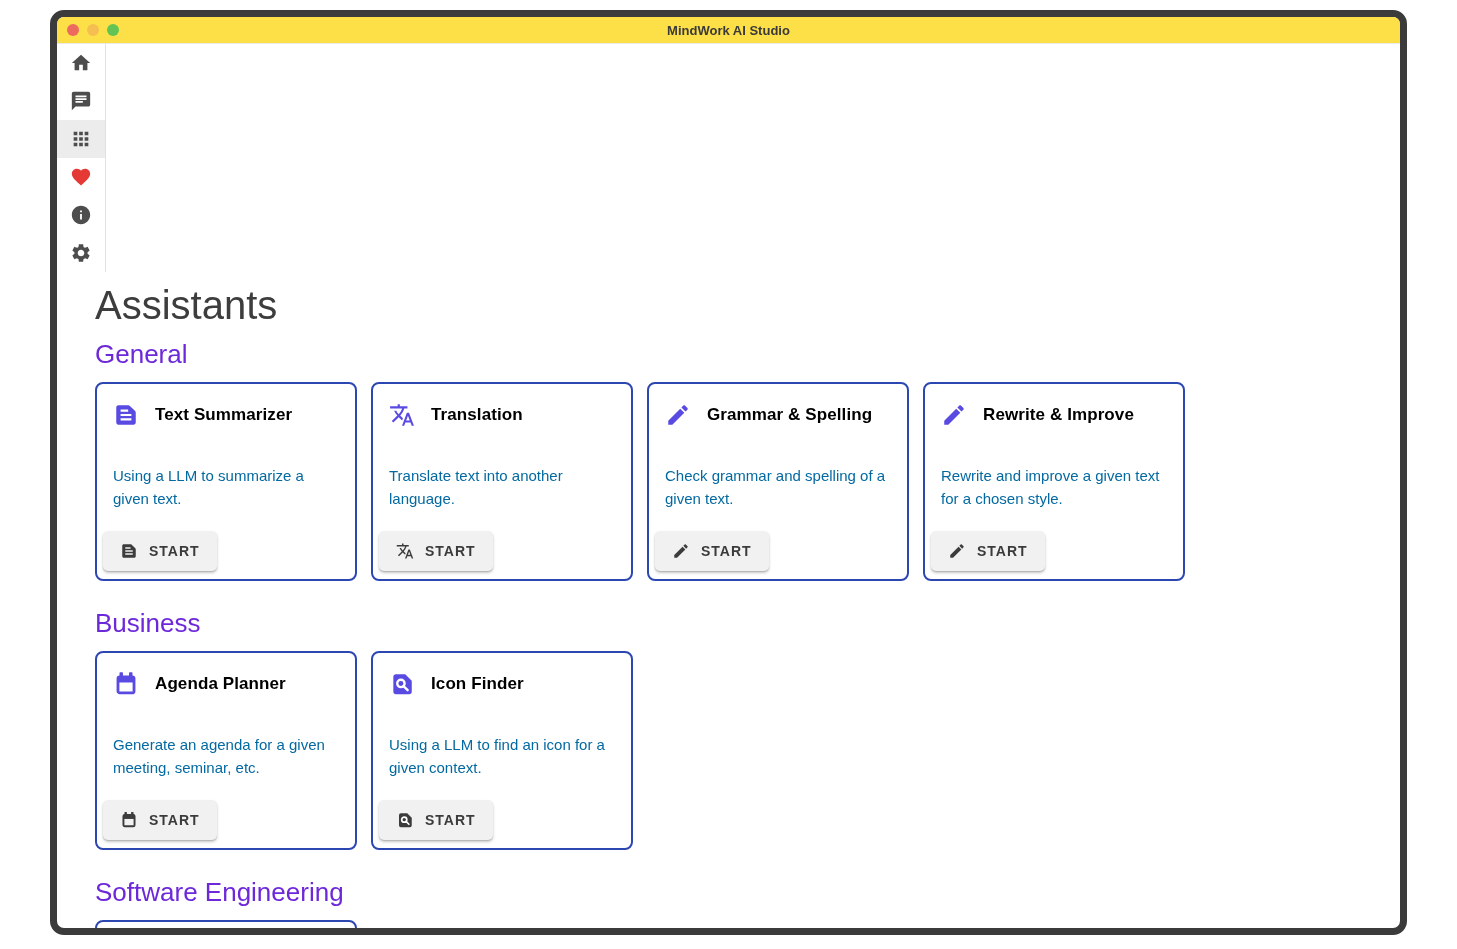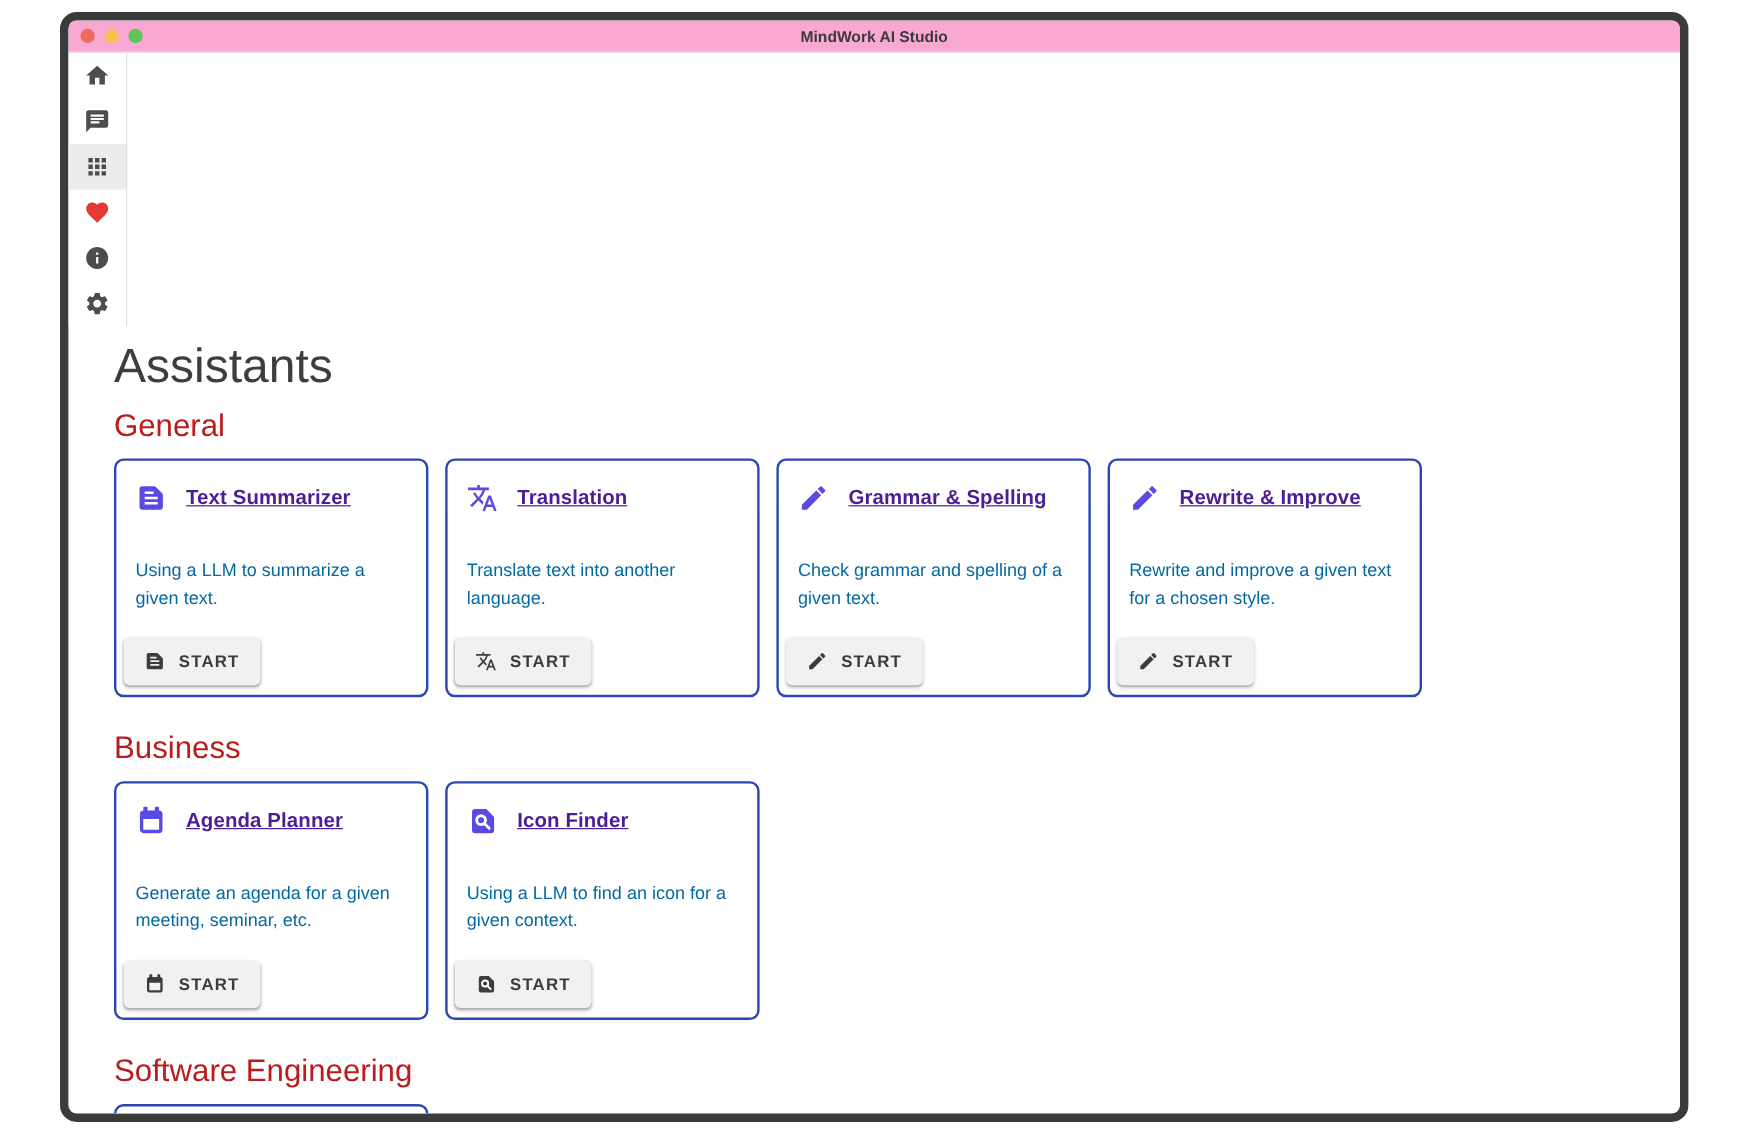--- a/index.html
+++ b/index.html
@@ -7,48 +7,48 @@
     width:1457px;height:949px;position:relative;background:#ffffff;
     font-family:"Liberation Sans",sans-serif;
     -webkit-font-smoothing:antialiased;
   }
   .window{
     position:absolute;left:50px;top:10px;width:1357px;height:925px;
     box-sizing:border-box;background:#fff;
     border:7px solid #3b3b3b;border-radius:14px;overflow:hidden;
   }
   
-  .titlebar{position:relative;height:26px;background:#f9a8d4;
+  .titlebar{position:relative;height:26px;background:#fde047;
     border-bottom:1px solid #e9e9e9;display:flex;align-items:center;}
   .lights{position:absolute;left:10px;top:0;bottom:0;display:flex;align-items:center;gap:8px;}
   .light{width:12px;height:12px;border-radius:50%;display:inline-block;}
   .light.red{background:var(--traffic-red);}
   .light.yellow{background:var(--traffic-yellow);}
   .light.green{background:var(--traffic-green);}
   .win-title{flex:1;text-align:center;font-size:13px;font-weight:700;color:#3a3a3a;}
   
   .content{display:flex;height:calc(100% - 27px);flex-direction:column;}
   .sidebar{width:48px;flex-shrink:0;background:#fff;border-right:1px solid #e1e1e1;}
   .side-item{width:48px;height:38px;display:flex;align-items:center;justify-content:center;
     color:#4d4d4d;cursor:pointer;}
   .side-item.selected{background:#ececec;}
   .side-item.heart-tint{color:var(--heart);}
   .side-item .icon{width:22px;height:22px;}
   .main{flex:1;padding:6px 20px 0 38px;overflow:hidden;}
   
   h1{margin:2px 0 0;font-size:40px;line-height:50px;font-weight:400;color:#3d3d3d;}
-  h2{margin:24px 0 10px;font-size:26px;line-height:36px;font-weight:400;color:#b91c1c;}
+  h2{margin:24px 0 10px;font-size:26px;line-height:36px;font-weight:400;color:#6d28d9;}
   .section:first-child h2{margin-top:6px;}
   
   .cards-row{display:flex;gap:14px;}
   .card{position:relative;width:262px;height:199px;box-sizing:border-box;background:#fff;
     border:2px solid var(--card-border);border-radius:8px;padding:16px;}
   .card-header{display:flex;align-items:center;gap:16px;margin-top:2px;}
   .card-icon{width:26px;height:26px;color:var(--primary);}
-  .card-title{font-size:17px;font-weight:600;color:#4c1d95;letter-spacing:.1px;text-decoration:underline;}
+  .card-title{font-size:17px;font-weight:600;color:#000000;letter-spacing:.1px;}
   .card-desc{margin:36px 0 0;font-size:15px;line-height:23px;color:#0369a1;}
   .start-btn{position:absolute;left:6px;bottom:8px;height:40px;display:inline-flex;
     align-items:center;gap:11px;padding:0 17px;background:#f1f1f1;border:none;border-radius:5px;
     font-family:"Liberation Sans",sans-serif;font-size:14px;font-weight:600;letter-spacing:1px;
     color:#3b3b3b;cursor:pointer;
     box-shadow:0 2px 3px rgba(0,0,0,.22),0 1px 1px rgba(0,0,0,.12);}
   .btn-icon{width:18px;height:18px;color:#3c3c3c;}
   
   .icon{display:inline-flex;}
   .icon svg{width:100%;height:100%;fill:currentColor;}

